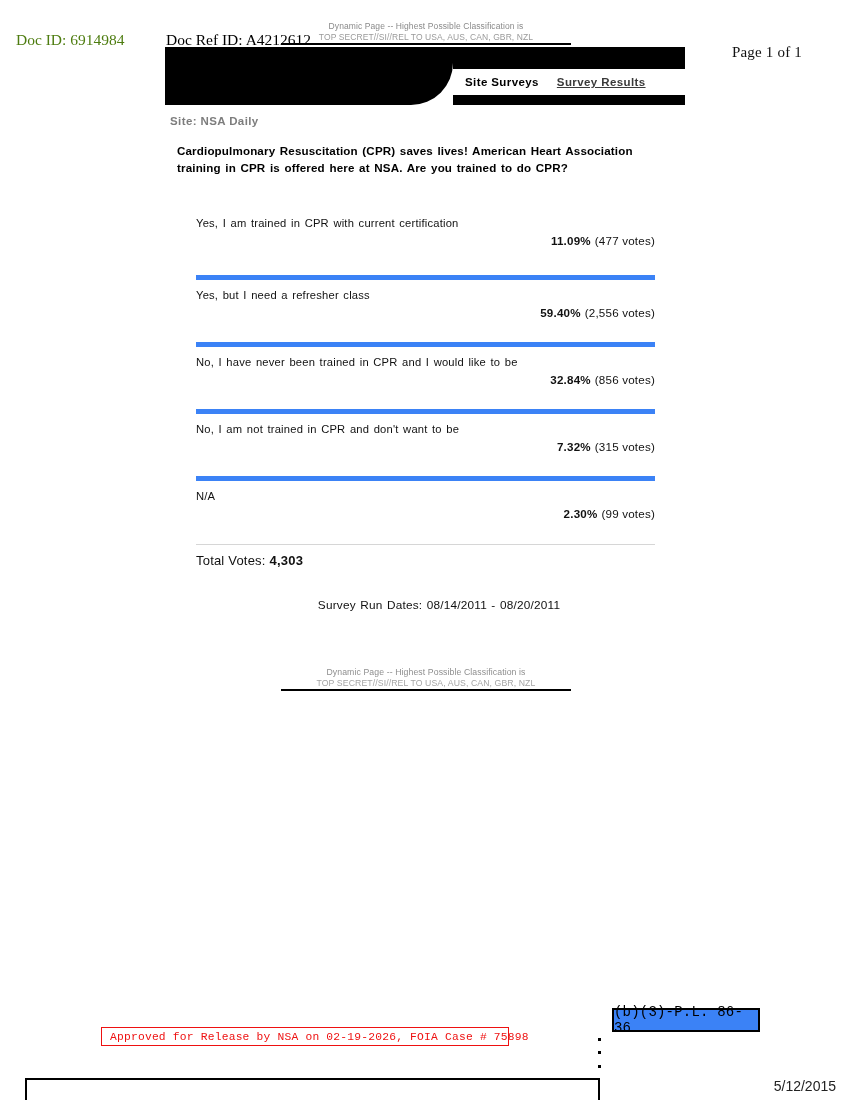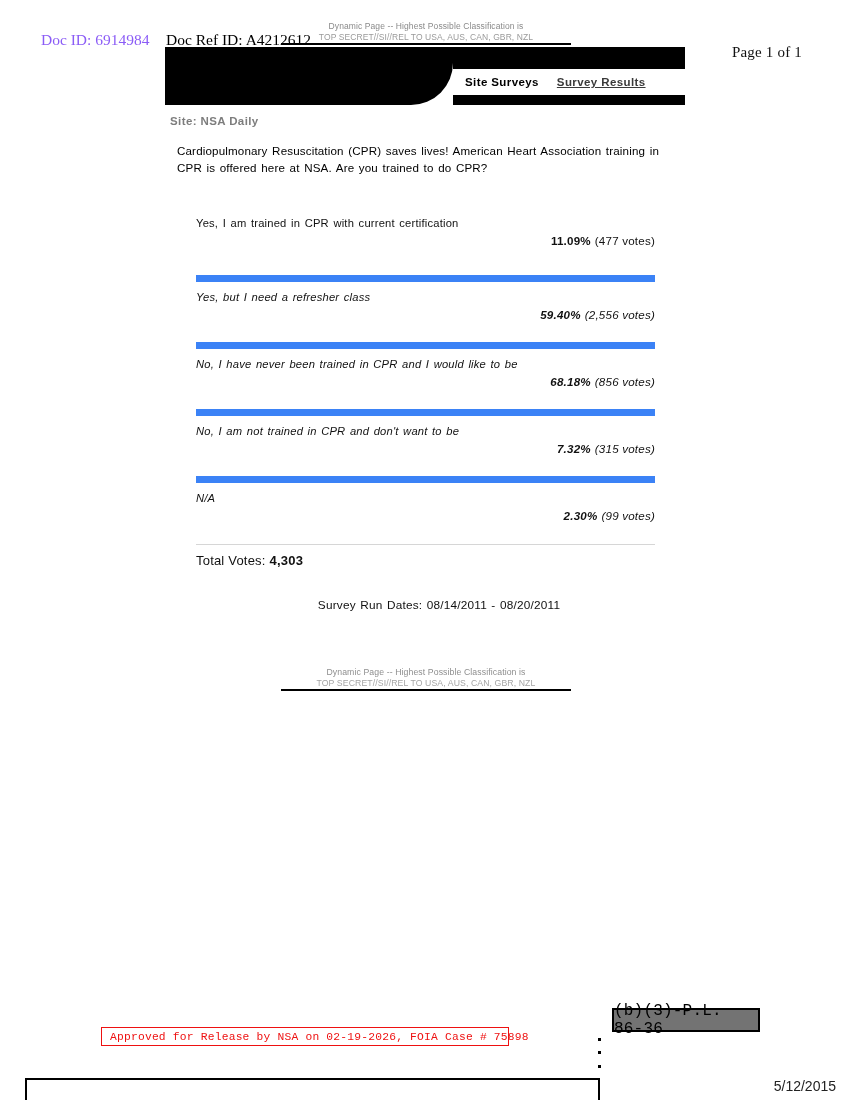--- a/index.html
+++ b/index.html
@@ -23,24 +23,24 @@
     right: 48px;
     font-family: "Liberation Serif", serif;
     font-size: 15px;
     color: #111;
     letter-spacing: .2px;
     margin-top: 40px;
   }
   .doc-id {
     position: absolute;
     top: 31px;
-    left: 41px;
+    left: 16px;
     font-family: "Liberation Serif", serif;
     font-size: 15.5px;
-    color: #8b5cf6;
+    color: #4d7c0f;
     white-space: nowrap;
   }
   .doc-ref-id {
     position: absolute;
     top: 31px;
     left: 166px;
     font-family: "Liberation Serif", serif;
     font-size: 15.5px;
     color: #000;
     white-space: nowrap;
@@ -154,42 +154,41 @@
     text-align: right;
   }
 
   .question {
     position: absolute;
     left: 177px;
     top: 143px;
     width: 492px;
     font-family: "Liberation Sans", sans-serif;
     font-size: 11.6px;
-    font-weight: normal;
+    font-weight: bold;
     line-height: 16.5px;
     color: #000;
     letter-spacing: .15px;
     word-spacing: 1.2px;
   }
 
   
   .results {
     position: absolute;
     left: 196px;
     top: 208px;
     width: 459px;
   }
   .result-row {
     position: relative;
     height: 67px;
     box-sizing: border-box;
   }
   .result-row + .result-row {
-    border-top: 7px solid #3b82f6;
-    font-style: italic;
+    border-top: 5px solid #3b82f6;
   }
   .result-label {
     position: absolute;
     left: 0;
     top: 9px;
     font-family: "Liberation Sans", sans-serif;
     font-size: 11.2px;
     color: #111;
     letter-spacing: .2px;
     word-spacing: 1.2px;
@@ -338,23 +337,23 @@
     position: absolute;
     left: 612px;
     top: 1008px;
     width: 148px;
     height: 24px;
     border: 2.2px solid #000;
     box-sizing: border-box;
     display: flex;
     align-items: center;
     justify-content: center;
-    background: #737373;
+    background: #3b82f6;
     font-family: "Liberation Mono", monospace;
-    font-size: 16px;
+    font-size: 14px;
     color: #000;
     letter-spacing: .2px;
   }
   .dot-leader {
     position: absolute;
     left: 598px;
     top: 1038px;
     width: 4px;
     height: 40px;
   }
@@ -419,21 +418,21 @@
     <div class="result-row">
       <div class="result-label">Yes, but I need a refresher class</div>
       <div class="result-stat">
         <span class="pct">59.40%</span><span class="votes">(2,556 votes)</span>
       </div>
     </div>
 
     <div class="result-row">
       <div class="result-label">No, I have never been trained in CPR and I would like to be</div>
       <div class="result-stat">
-        <span class="pct">68.18%</span><span class="votes">(856 votes)</span>
+        <span class="pct">32.84%</span><span class="votes">(856 votes)</span>
       </div>
     </div>
 
     <div class="result-row">
       <div class="result-label">No, I am not trained in CPR and don't want to be</div>
       <div class="result-stat">
         <span class="pct">7.32%</span><span class="votes">(315 votes)</span>
       </div>
     </div>
 

